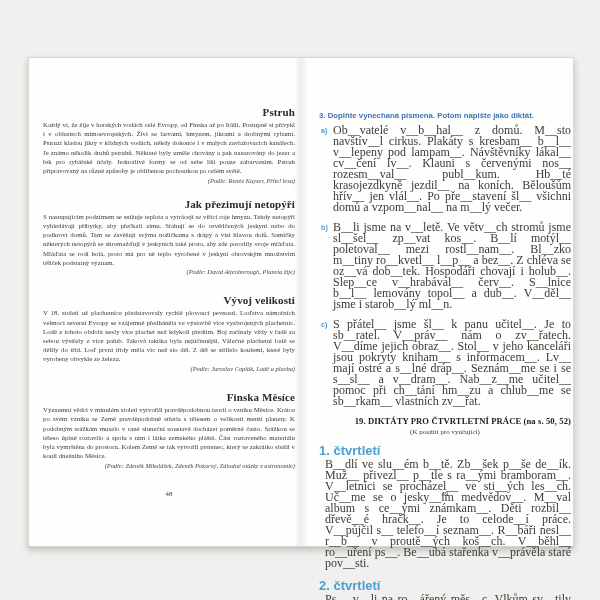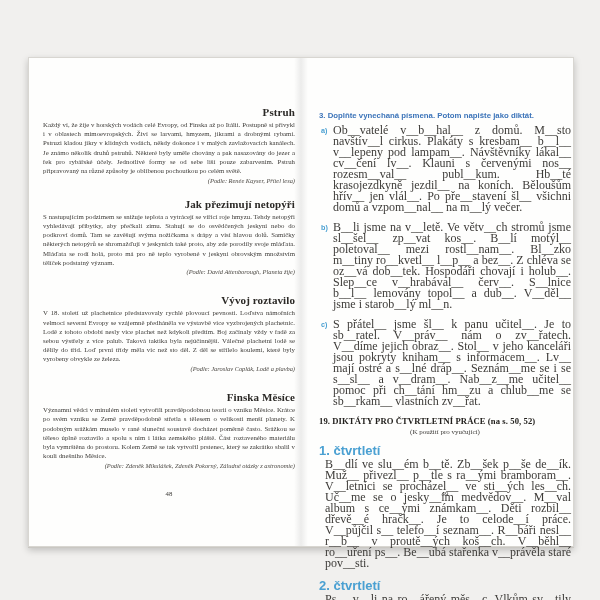--- a/index.html
+++ b/index.html
@@ -49,21 +49,21 @@
   .ex-item .marker{
     position:absolute;left:2px;top:0;color:#4aa0d2;font-weight:bold;
     font-size:7.2px;line-height:11px;
     font-family:"Liberation Sans","DejaVu Sans",sans-serif;
   }
   .ex-item p, .quarter p{
     margin:0;font-size:12px;line-height:11px;text-align:justify;color:#3d3b38;
   }
   .center-head{
     margin:8px 0 2px 0;font-size:8.6px;font-weight:bold;color:#22201d;
-    text-align:left;letter-spacing:.1px;
+    text-align:right;letter-spacing:.1px;
   }
   .center-sub{
     font-size:7px;text-align:center;color:#3d3b38;margin-bottom:7px;
   }
   .q-label{
     font-size:13px;font-weight:bold;color:#4aa0d2;margin:0 0 1px 0;
     font-family:"Liberation Sans","DejaVu Sans",sans-serif;
   }
   .quarter{margin-bottom:9px;}
   .quarter p{padding-left:6px;}
@@ -92,21 +92,21 @@
         <h3 class="sec-head">Pstruh</h3>
         <p class="sec-text">Každý ví, že žije v horských vodách celé Evropy, od Finska až po Itálii. Postupně si přivykl i v oblastech mimoevropských. Živí se larvami, hmyzem, jikrami a drobnými rybami. Pstruzi kladou jikry v klidných vodách, někdy dokonce i v malých zavlažovacích kanálech. Je známo několik druhů pstruhů. Některé byly uměle chovány a pak nasazovány do jezer a řek pro rybářské účely. Jednotlivé formy se od sebe liší pouze zabarvením. Pstruh připravovaný na různé způsoby je oblíbenou pochoutkou po celém světě.</p>
         <div class="sec-attr">(Podle: Renée Kayser, Přítel lesa)</div>
       </section>
       <section class="sp">
         <h3 class="sec-head">Jak přezimují netopýři</h3>
         <p class="sec-text">S nastupujícím podzimem se snižuje teplota a vytrácejí se vířící roje hmyzu. Tehdy netopýři vyhledávají příbytky, aby přečkali zimu. Stahují se do osvědčených jeskyní nebo do podkroví domů. Tam se zavěšují svýma nožičkama s drápy a visí hlavou dolů. Samičky některých netopýrů se shromažďují v jeskyních také proto, aby zde porodily svoje mláďata. Mláďata se rodí holá, proto má pro ně teplo vyrobené v jeskyni obrovským množstvím tělíček podstatný význam.</p>
         <div class="sec-attr">(Podle: David Attenborough, Planeta žije)</div>
       </section>
       <section class="sp">
-        <h3 class="sec-head">Vývoj roztavilo</h3>
+        <h3 class="sec-head">Vývoj velikosti</h3>
         <p class="sec-text">V 18. století už plachetnice představovaly rychlé plovoucí pevnosti. Loďstva námořních velmocí severní Evropy se vzájemně předháněla ve výstavbě více vyzbrojených plachetnic. Lodě z tohoto období nesly více plachet než kdykoli předtím. Boj začínaly vždy v řadě za sebou výstřely z více palub. Taková taktika byla nejúčinnější. Válečné plachetní lodě se dělily do tříd. Loď první třídy měla víc než sto děl. Z děl se střílelo koulemi, které byly vyrobeny obvykle ze železa.</p>
         <div class="sec-attr">(Podle: Jaroslav Coplák, Lodě a plavba)</div>
       </section>
       <section>
         <h3 class="sec-head">Finska Měsíce</h3>
         <p class="sec-text">Významní vědci v minulém století vytvořili pravděpodobnou teorii o vzniku Měsíce. Krátce po svém vzniku se Země pravděpodobně střetla s tělesem o velikosti menší planety. K podobným srážkám muselo v rané sluneční soustavě docházet poměrně často. Srážkou se těleso úplně roztavilo a spolu s ním i látka zemského pláště. Část roztaveného materiálu byla vymrštěna do prostoru. Kolem Země se tak vytvořil prstenec, který se zakrátko sbalil v kouli dnešního Měsíce.</p>
         <div class="sec-attr">(Podle: Zdeněk Mikulášek, Zdeněk Pokorný, Záludné otázky z astronomie)</div>
       </section>
     </div>
 

